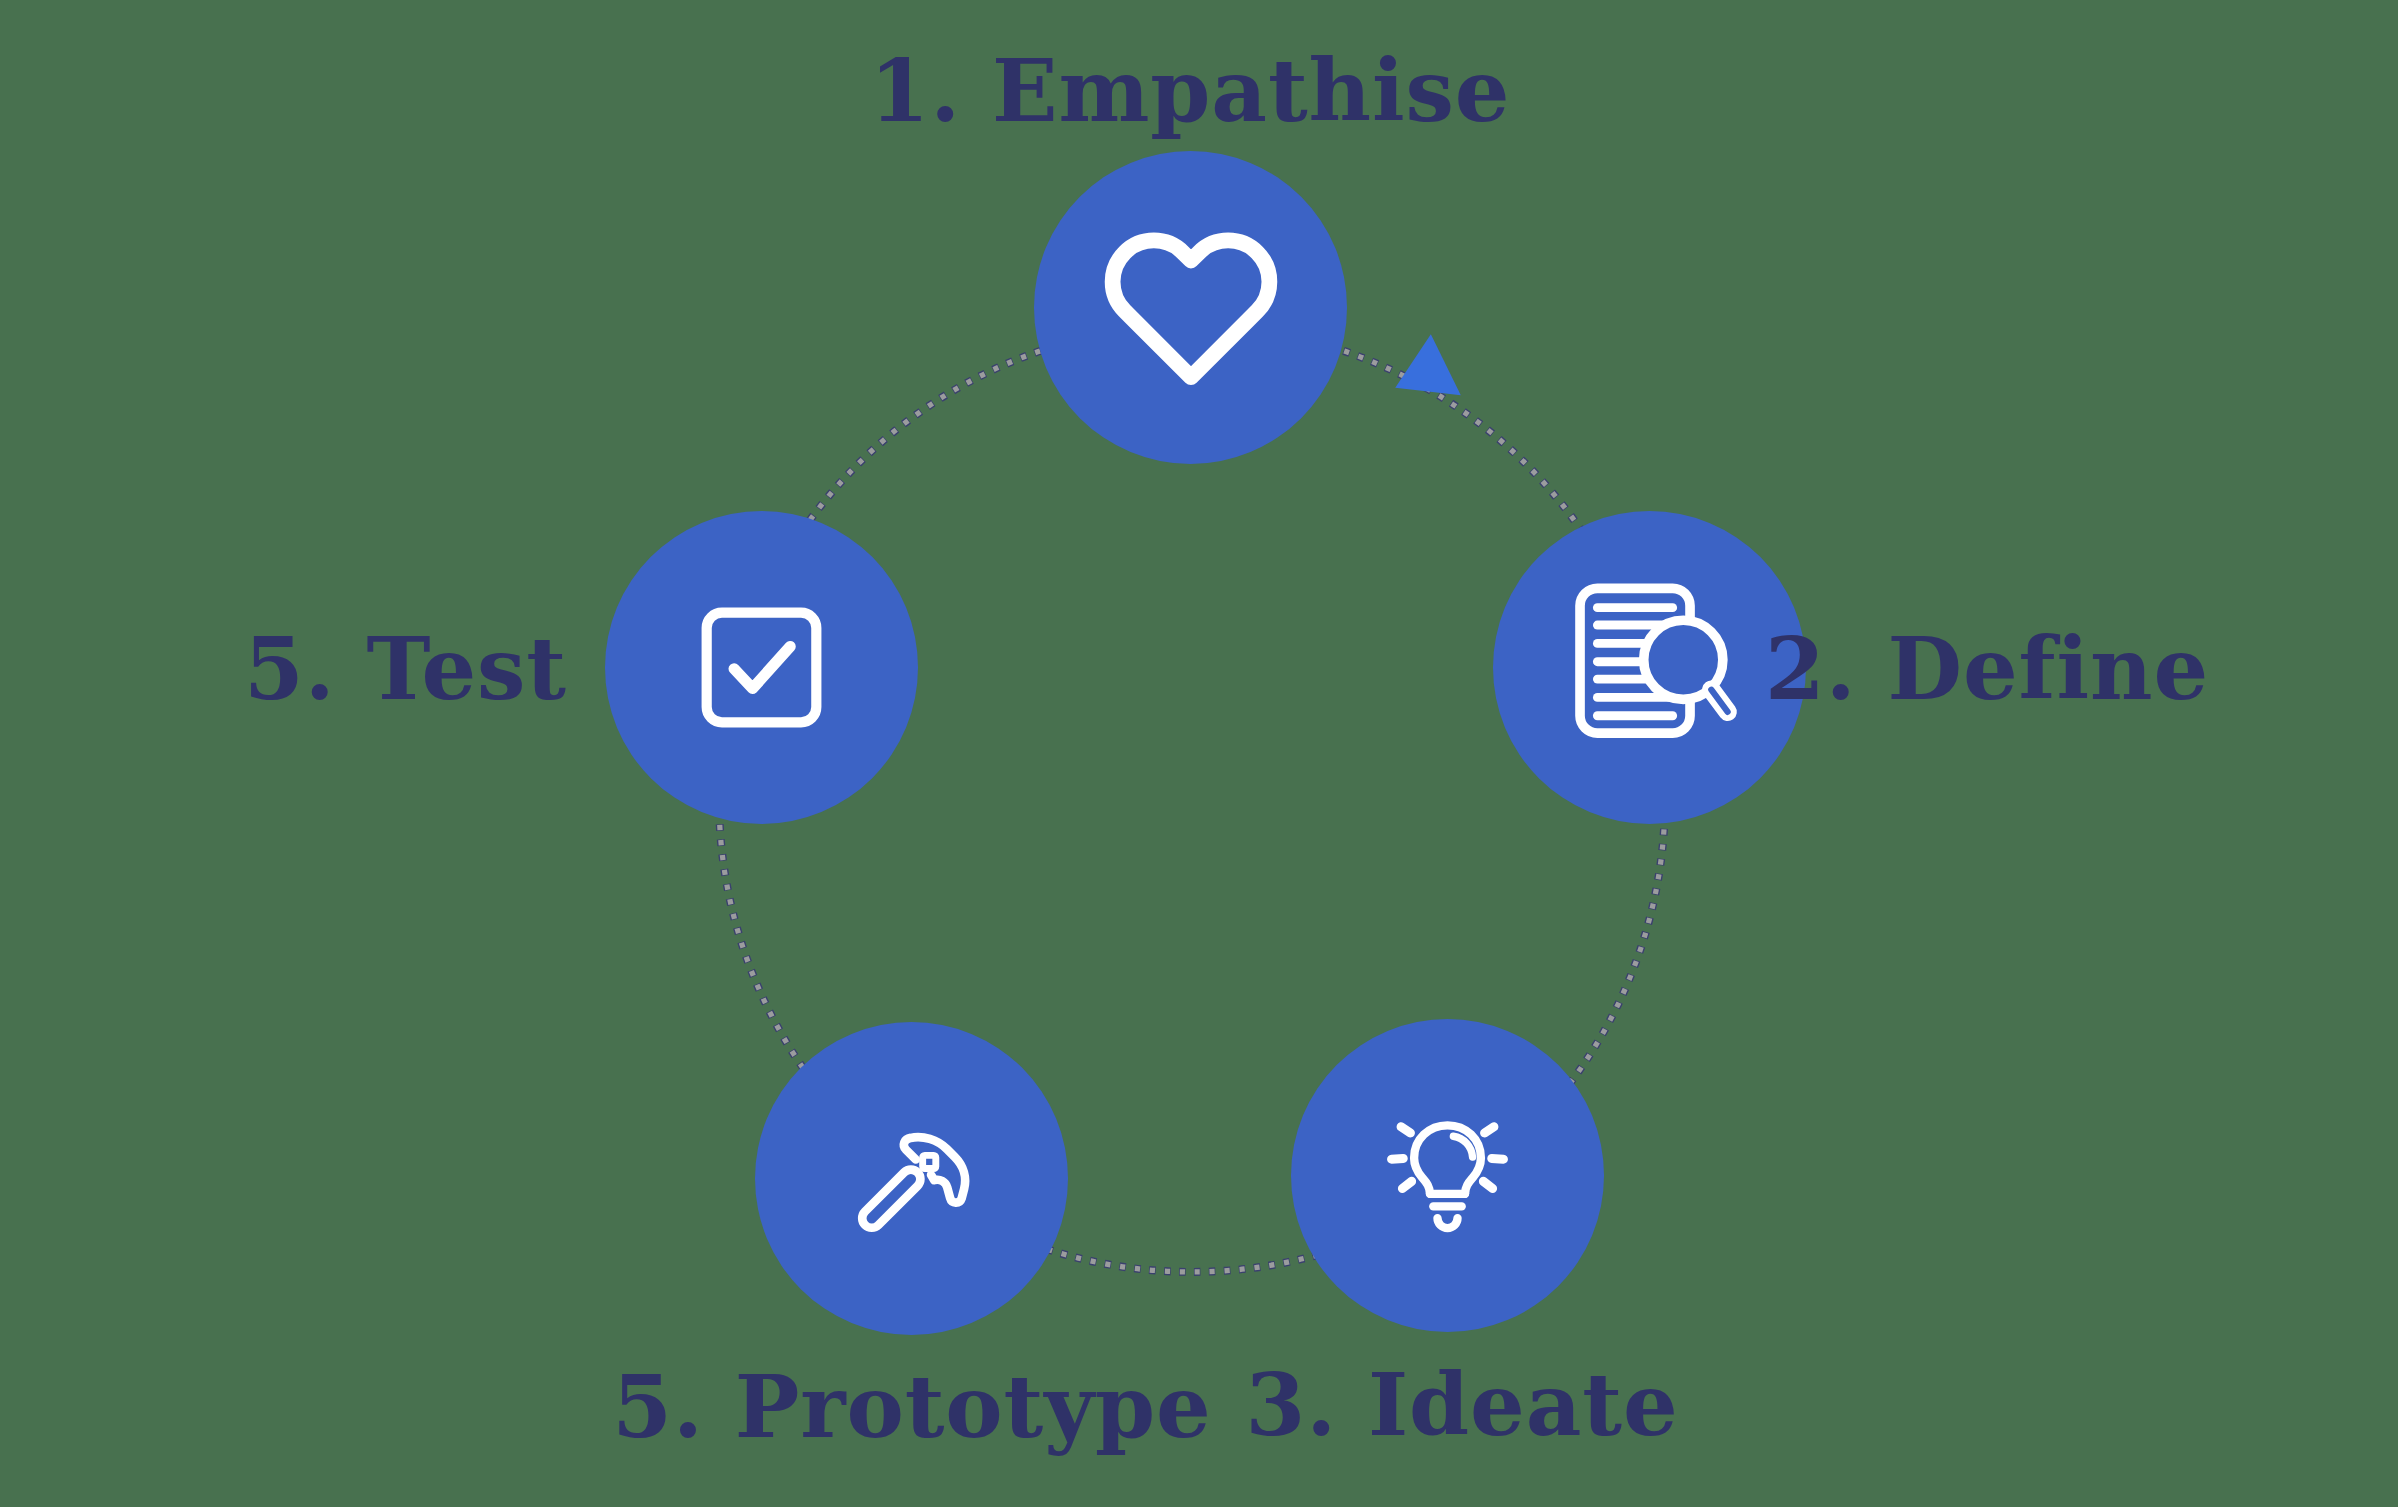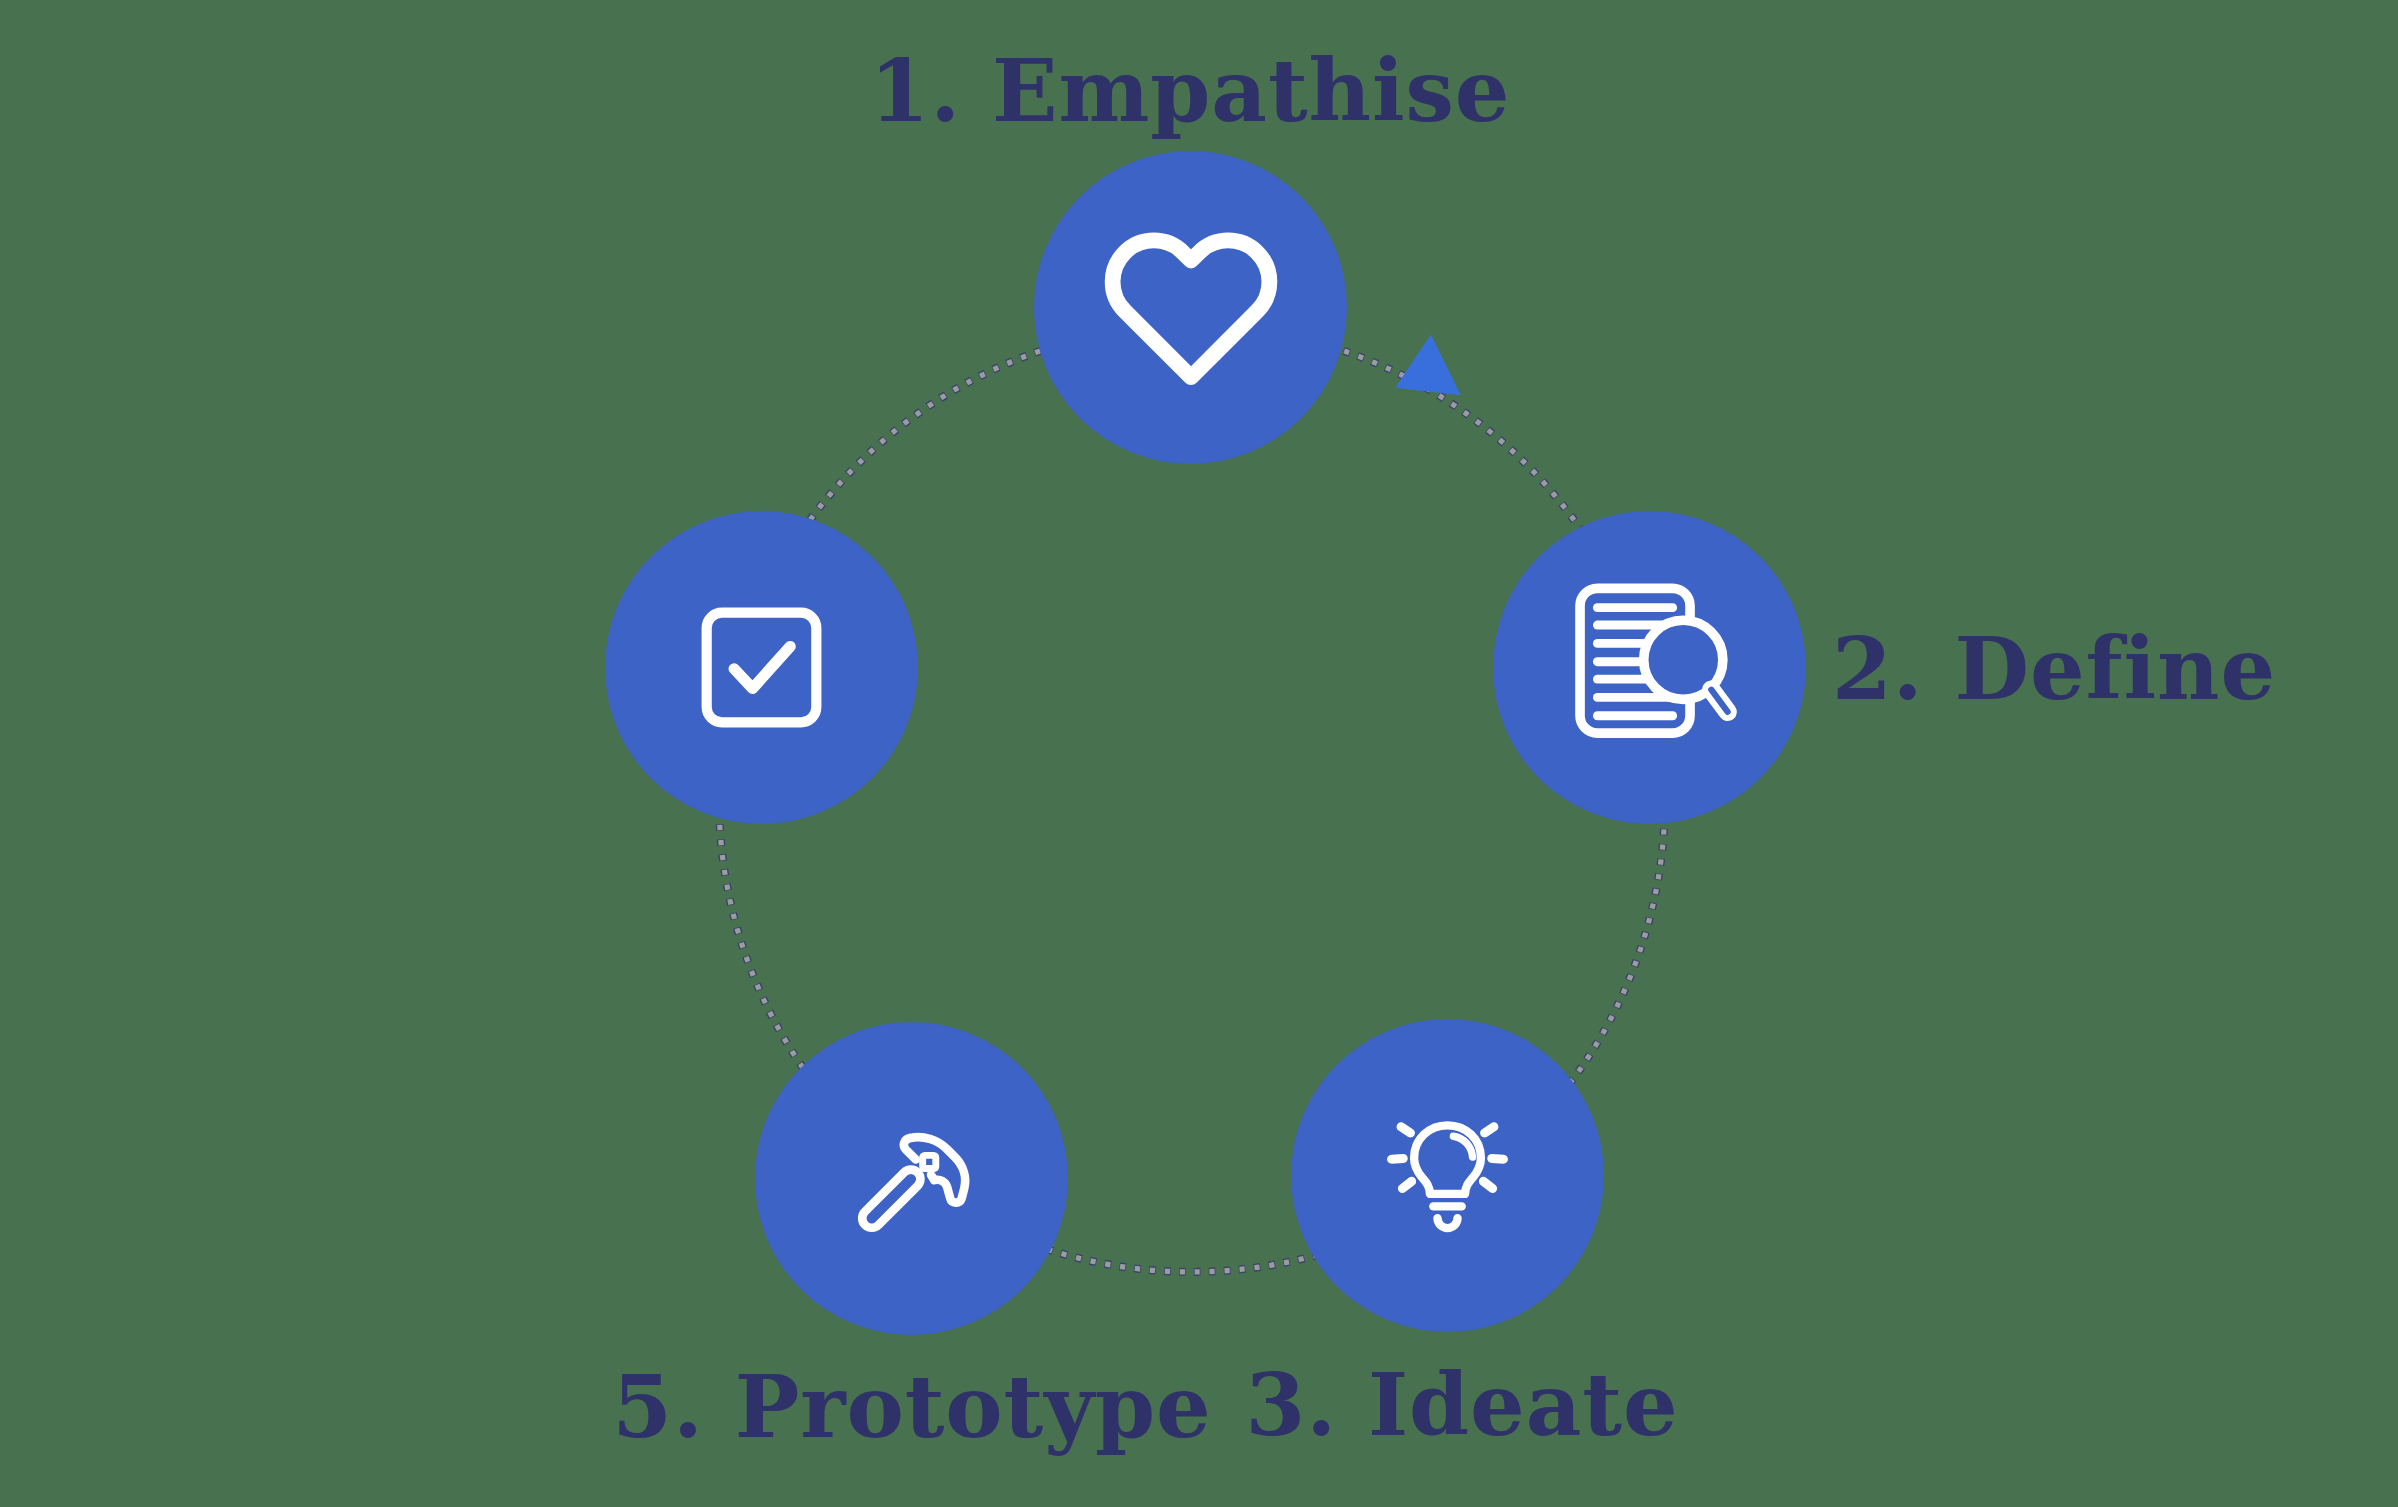--- a/index.html
+++ b/index.html
@@ -16,21 +16,21 @@
   .flow-arrow{fill:var(--arrow);}
   .circle{position:absolute; width:313px; height:313px; border-radius:50%;
           background:var(--circle); display:flex; align-items:center; justify-content:center;}
   .icon-svg path,.icon-svg rect,.icon-svg line,.icon-svg circle,.icon-svg polyline{
      fill:none; stroke:var(--icon); stroke-linecap:round; stroke-linejoin:round;}
   .icon-svg .fill-blue{fill:var(--circle);}
   .icon-svg .stroke-blue{stroke:var(--circle);}
   .label{position:absolute; font-weight:700; font-size:86px; line-height:1.1;
          color:var(--label); white-space:nowrap; letter-spacing:0.9px;}
   #lbl-empathise{left:1190px; top:91px;  transform:translate(-50%,-50%);}
-  #lbl-define   {left:1832px; top:669px; transform:translateY(-50%);text-align:right;}
+  #lbl-define   {left:1765px; top:669px; transform:translateY(-50%);text-align:right;}
   #lbl-ideate   {left:1462px; top:1405px;transform:translate(-50%,-50%);}
   #lbl-prototype{left:912px;  top:1407px;transform:translate(-50%,-50%);}
   #lbl-test     {left:567px;  top:669px; transform:translate(-100%,-50%);}
   #circle-empathise{left:1034px; top:151px;}
   #circle-define   {left:1493px; top:511px;}
   #circle-ideate   {left:1291px; top:1019px;}
   #circle-prototype{left:755px;  top:1022px;}
   #circle-test     {left:605px;  top:511px;}
 </style>
 </head>
@@ -96,15 +96,16 @@
     <svg class="icon-svg" width="153" height="153" viewBox="0 0 24 24">
       <rect x="3.4" y="3.4" width="17.2" height="17.2" rx="2.4" stroke-width="1.6"></rect>
       <polyline points="7.7 12.2 10.6 15.3 16.5 8.7" stroke-width="1.75"></polyline>
     </svg>
   </div>
 
   <div class="label" id="lbl-empathise">1. Empathise</div>
   <div class="label" id="lbl-define">2. Define</div>
   <div class="label" id="lbl-ideate">3. Ideate</div>
   <div class="label" id="lbl-prototype">5. Prototype</div>
+  <div class="label" id="lbl-test">5. Test</div>
 
 </div>
 
 
 </body></html>

